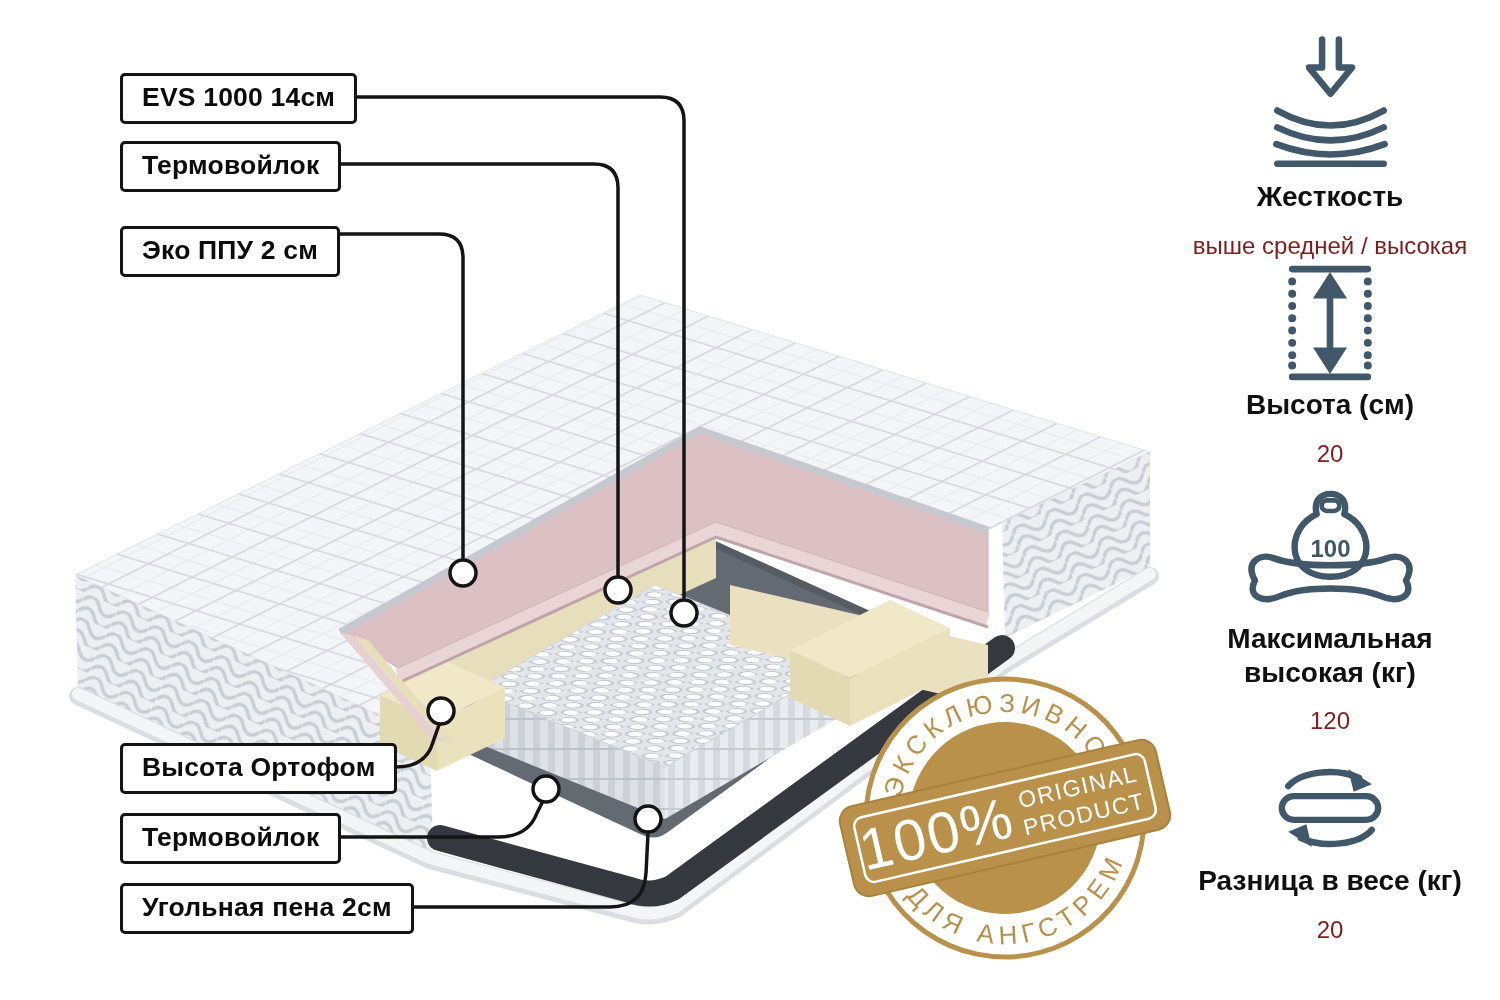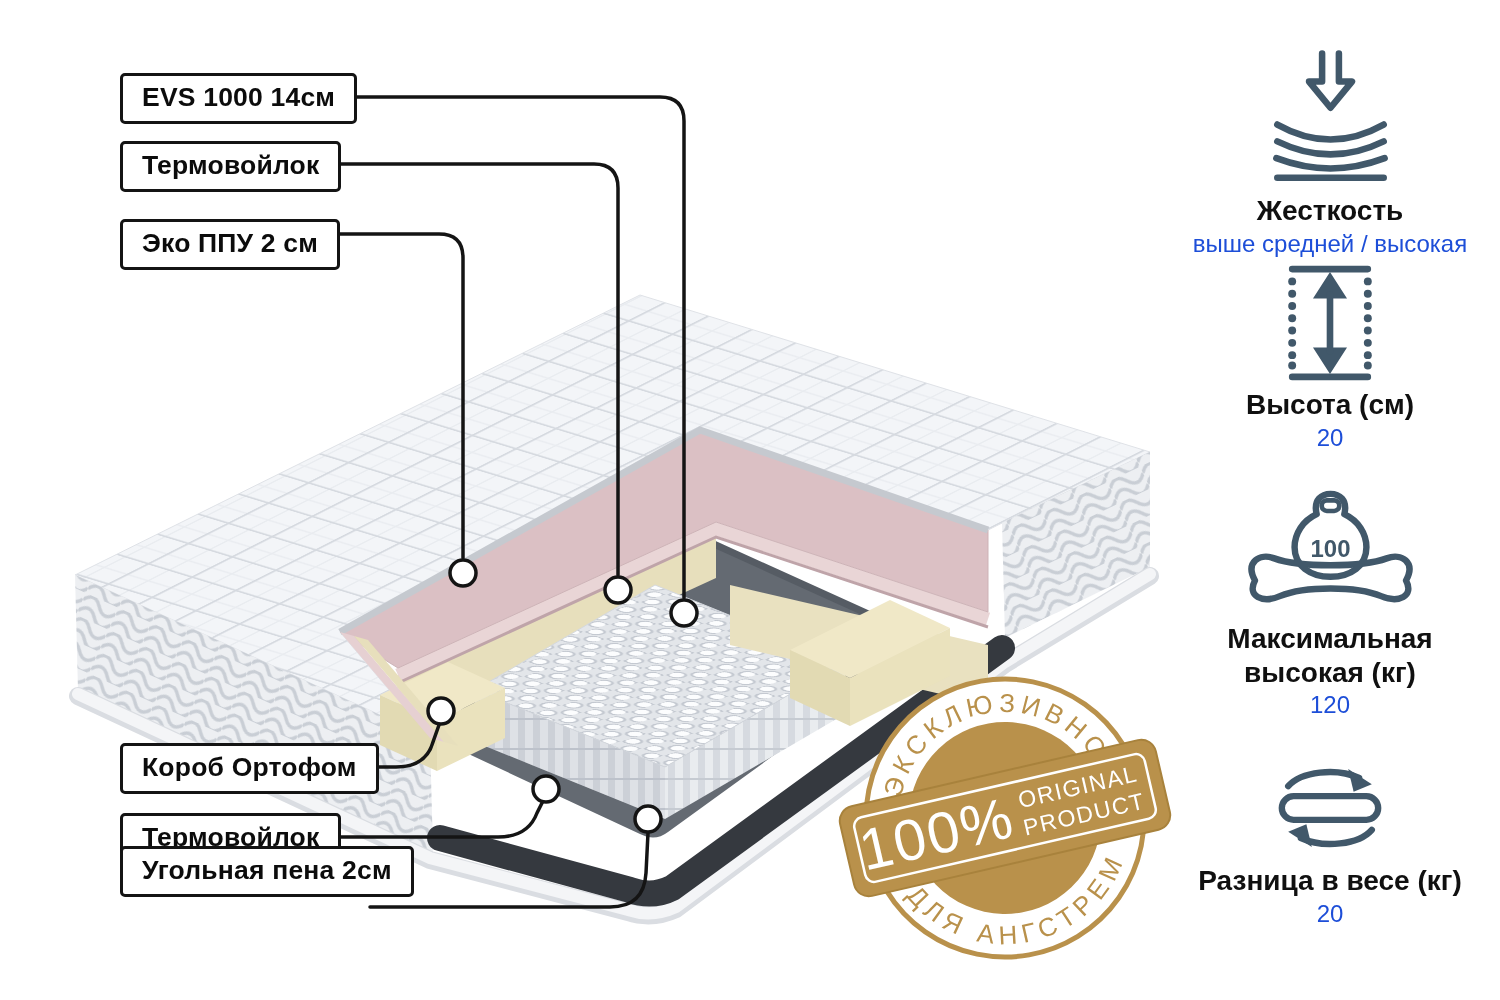--- a/index.html
+++ b/index.html
@@ -5,30 +5,30 @@
   html,body{margin:0;padding:0;background:#fff;}
   #stage{position:relative;width:1500px;height:1000px;background:#ffffff;overflow:hidden;
          font-family:"Liberation Sans","DejaVu Sans",sans-serif;}
   #scene{position:absolute;left:0;top:0;z-index:1;}
   
   .callout-label{position:absolute;z-index:3;background:#fff;border:3.5px solid var(--c-label_border,#141414);
       border-radius:5px;padding:6px 19px 8px;font-size:26.5px;font-weight:bold;color:#0c0c0c;
       white-space:nowrap;letter-spacing:.2px;}
   #callout-0{left:120px;top:73px;}
   #callout-1{left:120px;top:141px;}
-  #callout-2{left:120px;top:219px;}
+  #callout-2{left:120px;top:226px;}
   #callout-3{left:120px;top:743px;}
   #callout-4{left:120px;top:813px;}
-  #callout-5{left:120px;top:846px;}
+  #callout-5{left:120px;top:883px;}
   
   .spec{position:absolute;left:1180px;width:300px;z-index:3;text-align:center;color:#111;}
-  #spec-0{top:48px;} #spec-1{top:264px;} #spec-2{top:486px;} #spec-3{top:758px;text-align:center;}
+  #spec-0{top:34px;} #spec-1{top:264px;} #spec-2{top:486px;} #spec-3{top:758px;text-align:center;}
   .spec-icon{display:block;margin:0 auto 6px;}
   .spec-title{font-size:28px;font-weight:bold;line-height:1.2;color:#101010;}
-  .spec-value{font-size:24px;color:#1d4ed8;line-height:1.28;margin-top:1px;}
+  .spec-value{font-size:24px;color:#7f1d1d;line-height:1.28;margin-top:17px;}
   
   .ic{stroke:var(--c-icon,#41586a);fill:none;stroke-width:7;stroke-linecap:round;stroke-linejoin:round;}
   .ic-fill{fill:var(--c-icon,#41586a);stroke:none;}
   .ic-num{fill:var(--c-icon,#41586a);font-family:"Liberation Sans",sans-serif;font-weight:bold;}
   .line-callout{stroke:#141414;stroke-width:3.5;fill:none;stroke-linecap:round;}
   .dot-callout{fill:#fff;stroke:#141414;stroke-width:3.5;}
   .f-pink{fill:var(--c-pink_layer,#dbc0c4);}
   .f-felt{fill:var(--c-felt_gray,#646a72);}
   .badge-gold{fill:var(--c-gold,#b9914b);}
   .badge-arc{fill:var(--c-gold,#b9914b);font-size:26px;letter-spacing:5px;font-family:"Liberation Sans",sans-serif;}
@@ -151,21 +151,21 @@
         <text class="badge-white-text" x="-70" y="20" font-size="58" letter-spacing="2" text-anchor="middle">100%</text>
         <text class="badge-white-text" x="78" y="-6" font-size="23" letter-spacing="1.5" text-anchor="middle">ORIGINAL</text>
         <text class="badge-white-text" x="78" y="22" font-size="23" letter-spacing="1.5" text-anchor="middle">PRODUCT</text>
       </g>
     </g>
   </svg>
 
   <div class="callout-label" id="callout-0">EVS 1000 14см</div>
   <div class="callout-label" id="callout-1">Термовойлок</div>
   <div class="callout-label" id="callout-2">Эко ППУ 2 см</div>
-  <div class="callout-label" id="callout-3">Короб Ортофом</div>
+  <div class="callout-label" id="callout-3">Высота Ортофом</div>
   <div class="callout-label" id="callout-4">Термовойлок</div>
   <div class="callout-label" id="callout-5">Угольная пена 2см</div>
 
   <div class="spec" id="spec-0">
     <svg class="spec-icon" width="135" height="140" viewBox="-70 -72 140 150">
       <path class="ic" stroke-width="6.5" d="M -9,-66 V -36 H -23 L 0,-8 L 23,-36 H 9 V -66"></path>
       <path class="ic" d="M -57,10 Q 0,42 57,10"></path>
       <path class="ic" d="M -57,28 Q 0,56 57,28"></path>
       <path class="ic" d="M -58,46 Q 0,68 58,46"></path>
       <path class="ic" stroke-width="8" d="M -57,67 H 57"></path>

